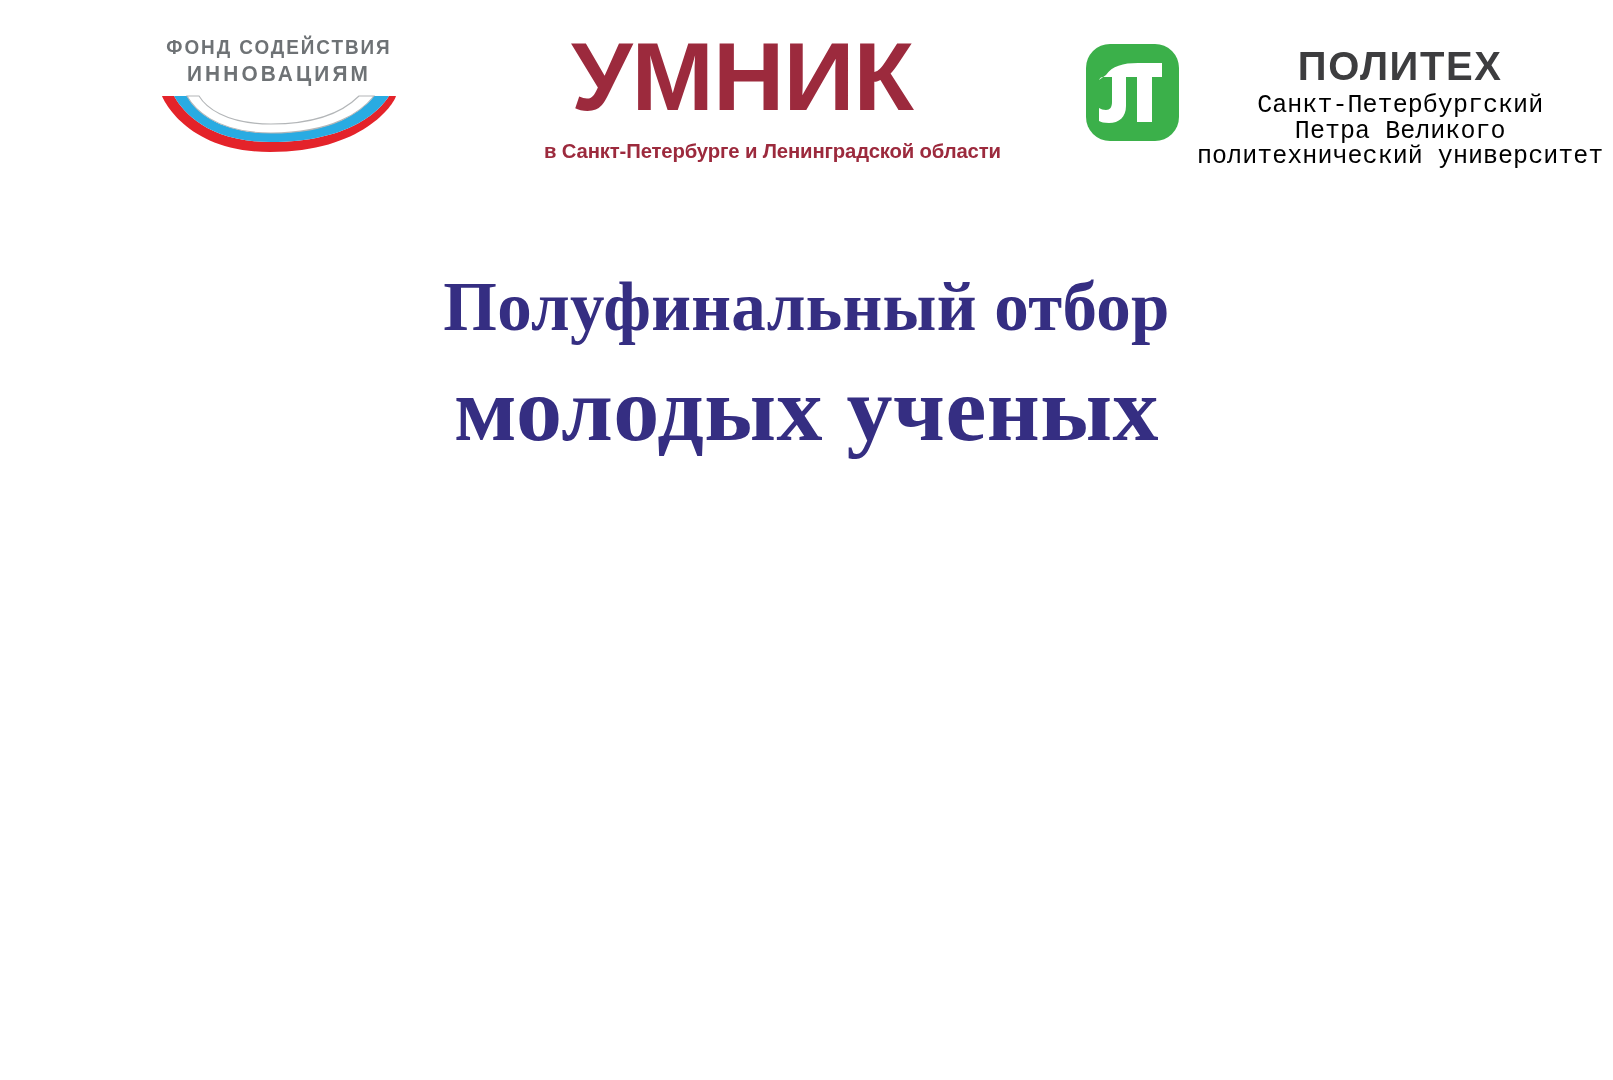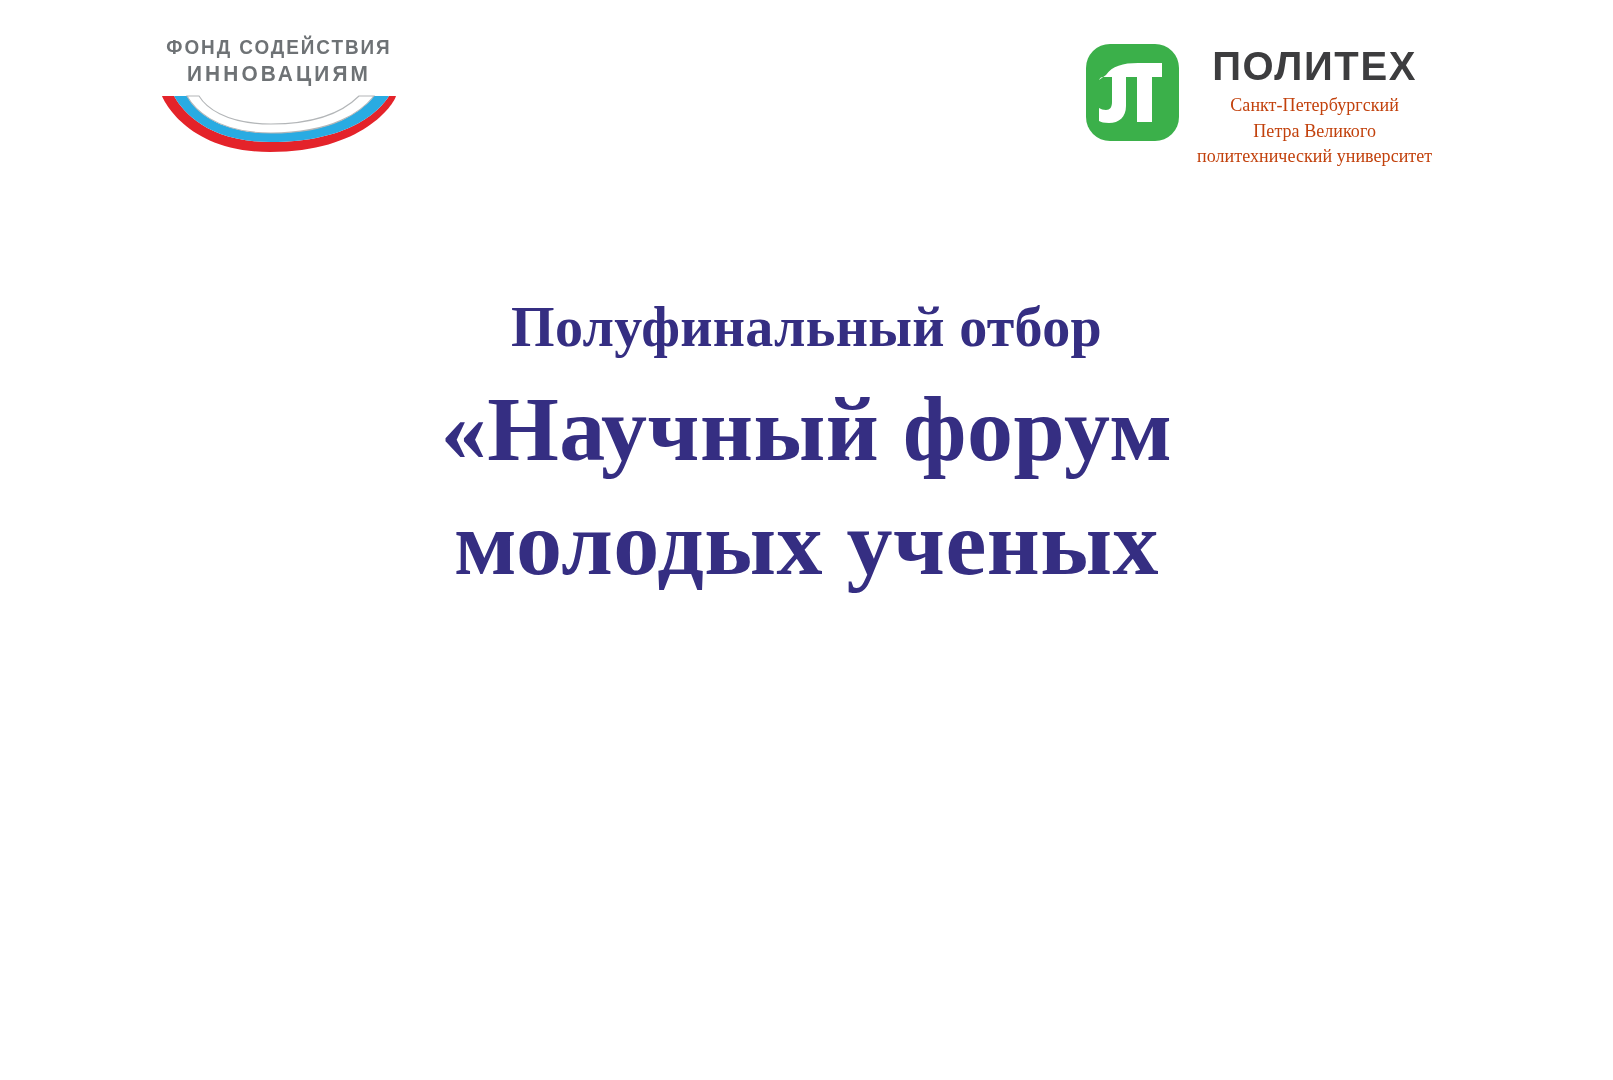--- a/index.html
+++ b/index.html
@@ -114,24 +114,24 @@
   .poly-word {
     color: #3d3d3f;
     font-family: "Liberation Sans", sans-serif;
     font-weight: 700;
     font-size: 40px;
     line-height: 40px;
     letter-spacing: 1.6px;
     white-space: nowrap;
   }
   .poly-sub {
-    color: #c2410c;
-    font-family: Liberation Serif, serif;
+    color: #000000;
+    font-family: Liberation Mono, monospace;
     font-weight: 400;
-    font-size: 18px;
+    font-size: 25px;
     line-height: 25.5px;
     letter-spacing: 0.05px;
     margin-top: 7px;
     white-space: nowrap;
   }
 
   
   .title-block {
     position: absolute;
     top: 268px;
@@ -141,24 +141,23 @@
     color: #352e82;
     font-family: "Liberation Serif", "DejaVu Serif", serif;
     font-weight: 700;
   }
   .title-line {
     white-space: nowrap;
     text-shadow: 0 0 11px rgba(255,255,255,0.95),
                  0 0 22px rgba(255,255,255,0.75);
   }
   .title-line.small {
-    font-size: 56px;
+    font-size: 69px;
     line-height: 78px;
     letter-spacing: 0.3px;
-    margin-top: 20px;
   }
   .title-line.big {
     font-size: 92px;
     line-height: 114px;
     letter-spacing: 0.5px;
   }
   .title-gap { height: 6px; }
 </style>
 </head>
 <body>
@@ -173,20 +172,24 @@
 
         <path d="M4 2 C 4 2, 26 58, 112 58 C 205 58, 236 10, 238 2 C 236 2, 233 2, 231 2 C 221 18, 190 48, 113 48 C 46 48, 23 14, 16 2 Z" fill="#e4232a"></path>
 
         <path d="M16 2 C 23 14, 46 48, 113 48 C 190 48, 221 18, 231 2 C 226 2, 221 2, 216 2 C 204 17, 176 39, 113 39 C 56 39, 35 13, 29 2 Z" fill="#29abe2"></path>
 
         <path d="M29 2 C 35 13, 56 39, 113 39 C 176 39, 204 17, 216 2 C 211 2, 206 2, 201 2 C 188 15, 163 30, 113 30 C 66 30, 47 12, 41 2 Z" fill="#ffffff" stroke="#b3b6b8" stroke-width="1.1"></path>
       </svg>
     </div>
   </div>
 
+  <div class="logo-umnik">
+    <div class="umnik-word">УМНИК</div>
+    <div class="umnik-sub">в Санкт-Петербурге и Ленинградской области</div>
+  </div>
 
   <div class="logo-polytech">
     <div class="poly-mark">
       <svg width="93" height="97" viewBox="0 0 93 97" xmlns="http://www.w3.org/2000/svg">
 
         <path d="M20 31 C 26 22, 37 19, 52 19 L 76 19 L 76 33 L 66 33 L 66 78 L 51 78 L 51 33 L 40 33 L 40 62 C 40 73, 33 79, 23 79 C 18 79, 15 78, 13 77 L 13 64 C 15 65, 17 66, 20 66 C 24 66, 26 63, 26 58 L 26 33 L 17 33 C 15 33, 14 34, 13 36 Z" fill="#ffffff"></path>
       </svg>
     </div>
     <div class="poly-text">
       <div class="poly-word">ПОЛИТЕХ</div>
@@ -196,15 +199,14 @@
         <div>политехнический университет</div>
       </div>
     </div>
   </div>
 
 </div>
 
 <div class="title-block">
   <div class="title-line small">Полуфинальный отбор</div>
   <div class="title-gap"></div>
-  <div class="title-line big">«Научный форум</div>
   <div class="title-line big">молодых ученых</div>
 </div>
 
 </body></html>

